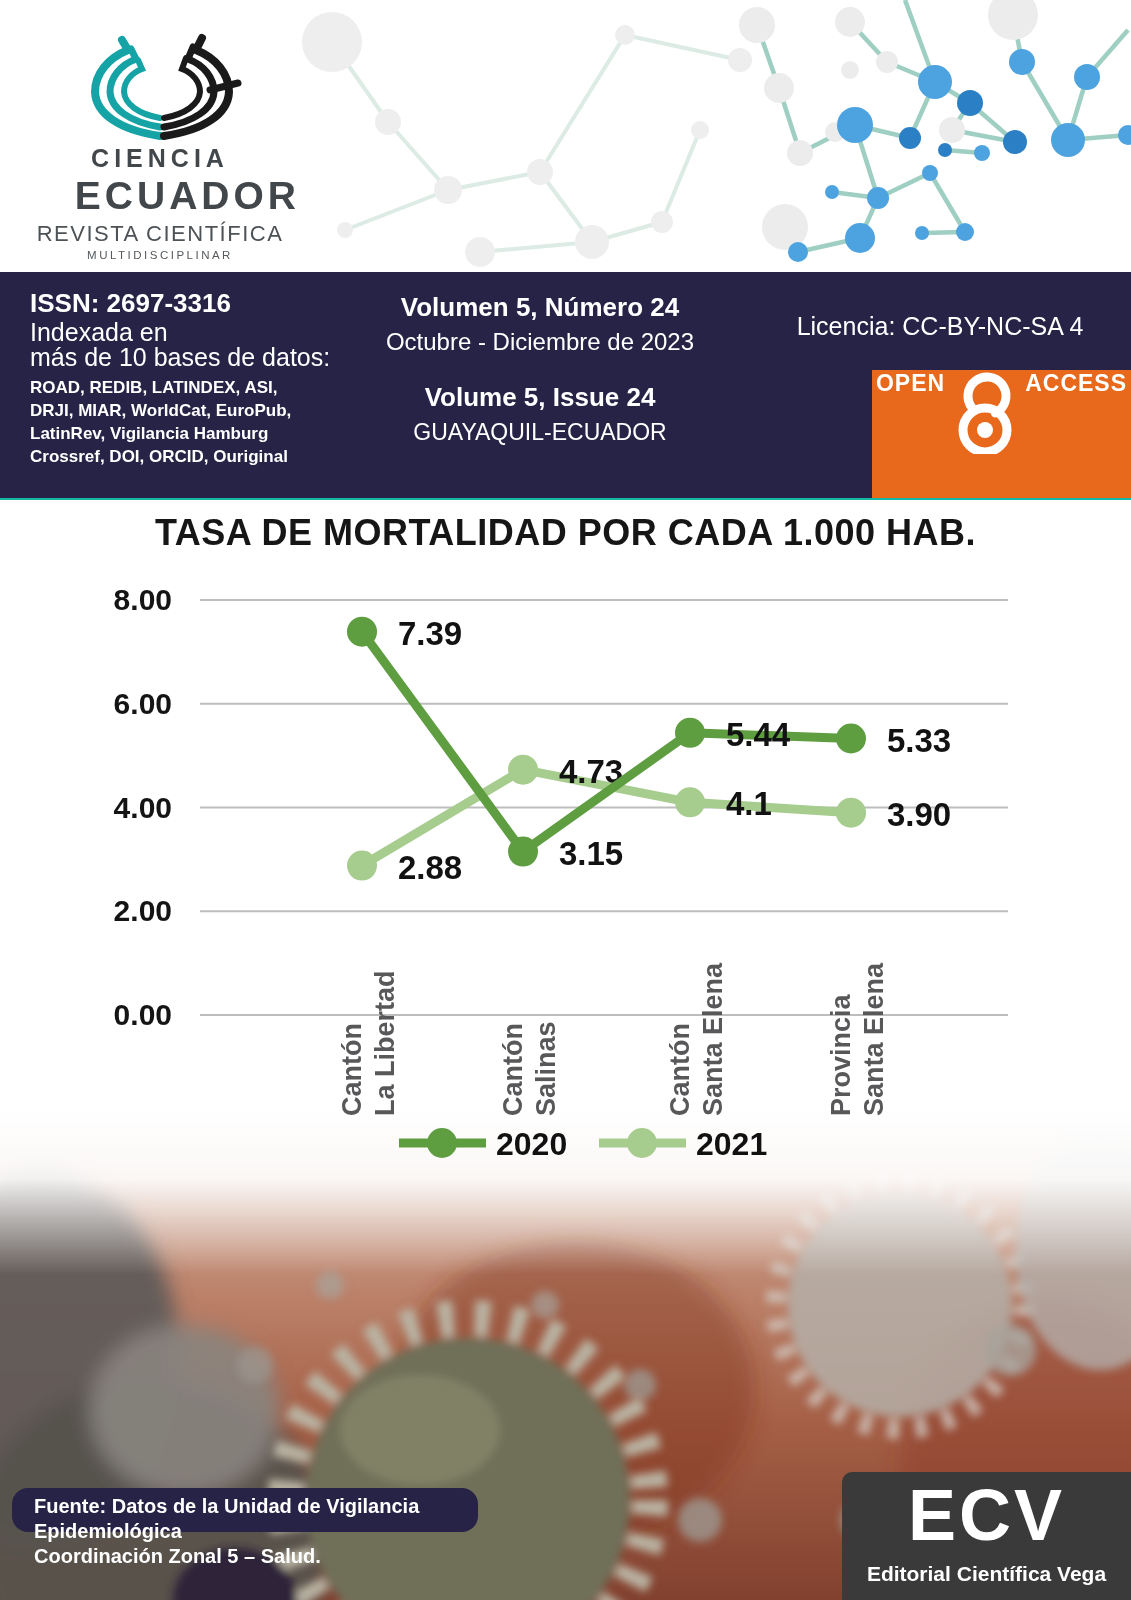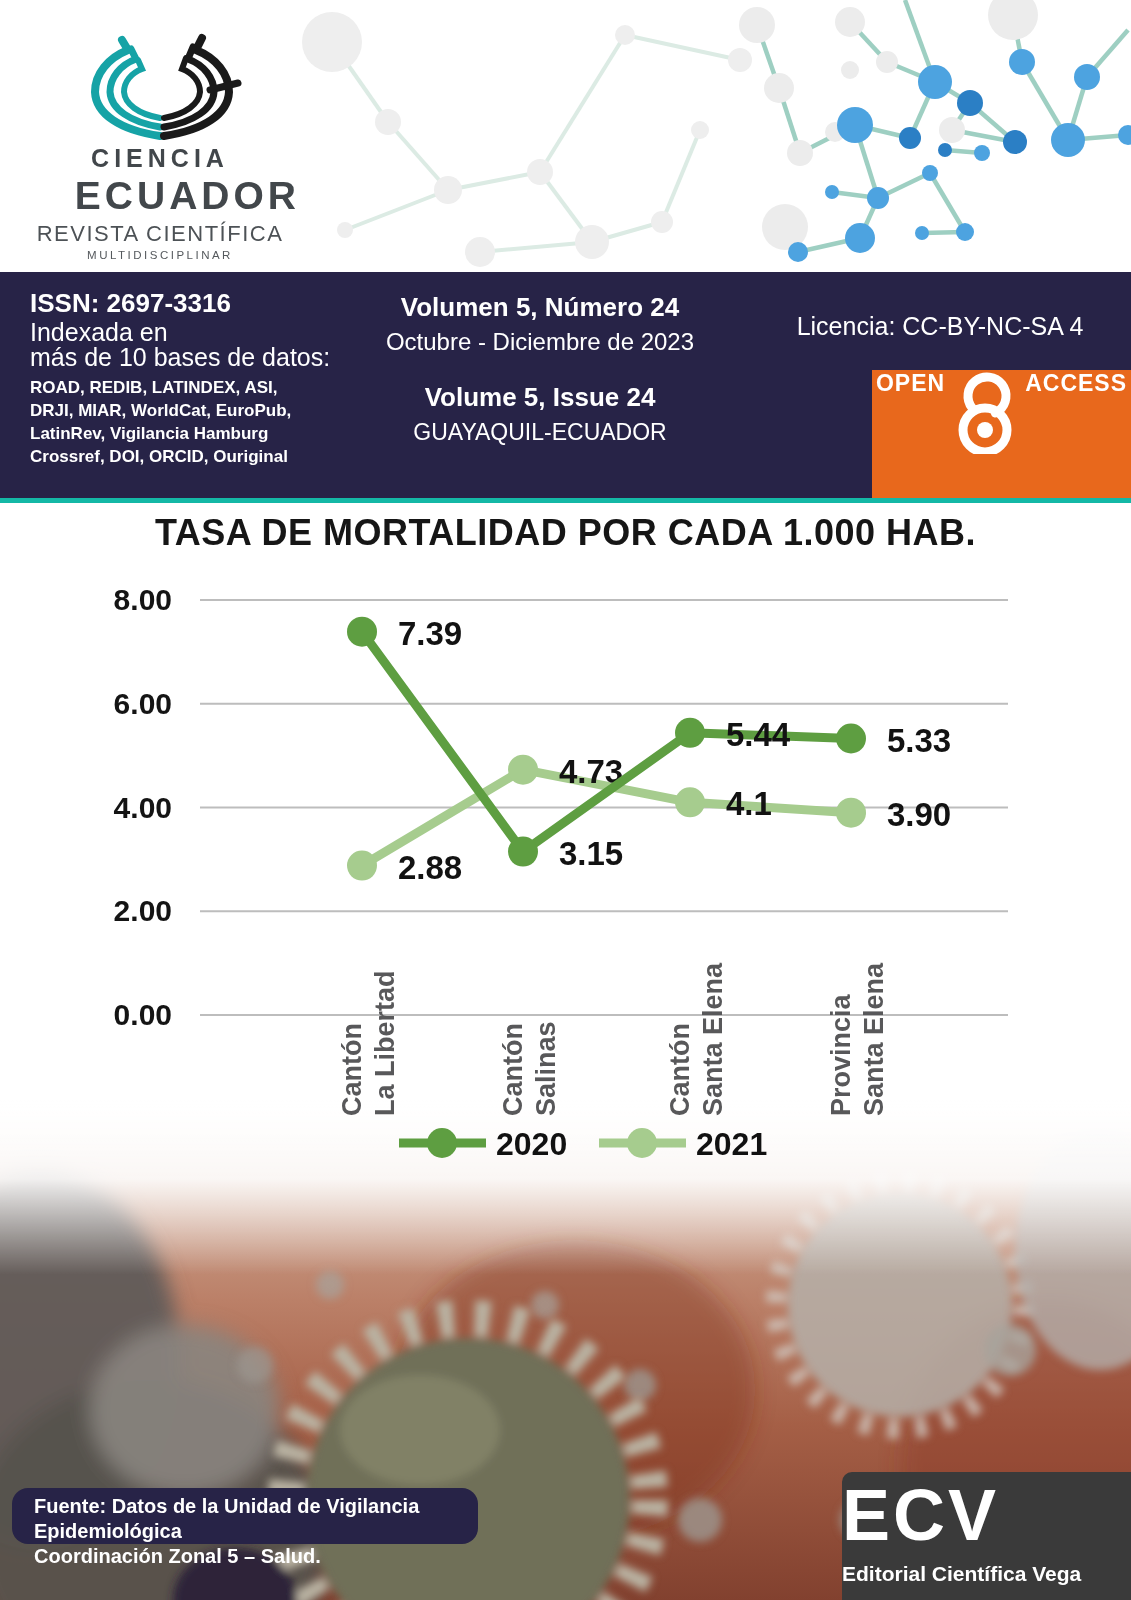--- a/index.html
+++ b/index.html
@@ -10,21 +10,21 @@
   
   .header{position:absolute;left:0;top:0;width:1131px;height:272px;background:#ffffff;}
   .logo-text{position:absolute;left:20px;top:144px;width:280px;text-align:center;color:#42474b;}
   .logo-l1{font-size:25px;font-weight:bold;letter-spacing:5px;}
   .logo-l2{font-size:39px;font-weight:bold;letter-spacing:4px;margin-top:1px;text-align:right;}
   .logo-l3{font-size:22px;letter-spacing:1.5px;margin-top:3px;color:#4d5256;}
   .logo-l4{font-size:11.5px;letter-spacing:2.5px;margin-top:2px;color:#55595d;}
 
   
   .band{position:absolute;left:0;top:272px;width:1131px;height:226px;background:#272347;color:#ffffff;
-        border-bottom:5px solid #14b8a6;}
+        border-bottom:2px solid #14b8a6;}
   .issn{position:absolute;left:30px;top:16px;font-size:26px;font-weight:bold;}
   .indexed{position:absolute;left:30px;top:48px;font-size:25px;line-height:25px;}
   .dbs{position:absolute;left:30px;top:104px;font-size:17px;font-weight:bold;line-height:23px;}
   .volcol{position:absolute;left:330px;top:20px;width:420px;text-align:center;}
   .vol-es{font-size:26px;font-weight:bold;}
   .per-es{font-size:24px;margin-top:5px;}
   .vol-en{font-size:26px;font-weight:bold;margin-top:26px;}
   .city{font-size:23px;margin-top:6px;}
   .license{position:absolute;left:770px;top:40px;width:340px;text-align:center;font-size:25px;}
   .oa-badge{position:absolute;left:872px;top:98px;width:259px;height:128px;background:#e8681c;
@@ -34,25 +34,25 @@
   
   .chart-title{position:absolute;left:0;top:512px;width:1131px;text-align:center;
                font-size:36px;font-weight:bold;color:#161616;letter-spacing:.5px;}
   #chart-svg{position:absolute;left:0;top:560px;z-index:3;}
   #chart-svg text{font-family:"Liberation Sans",sans-serif;}
 
   
   .photo{position:absolute;left:0;top:1100px;width:1131px;height:500px;z-index:1;}
 
   
-  .source-box{position:absolute;left:12px;top:1488px;width:466px;height:56px;background:#272347;
+  .source-box{position:absolute;left:12px;top:1488px;width:466px;height:44px;background:#272347;
               border-radius:16px;z-index:4;color:#fff;font-size:20px;font-weight:bold;
               line-height:25px;padding:6px 0 0 22px;box-sizing:border-box;}
   .ecv-box{position:absolute;left:842px;top:1472px;width:289px;height:128px;background:#3a3a3a;
-           z-index:4;text-align:left;color:#fff;border-radius:10px 0 0 0;}
+           z-index:4;text-align:center;color:#fff;border-radius:10px 0 0 0;}
   .ecv-abbr{font-size:72px;font-weight:bold;letter-spacing:3px;margin-top:8px;line-height:70px;}
   .ecv-name{font-size:21px;font-weight:bold;margin-top:12px;}
 </style>
 </head>
 <body>
 
 <div class="page">
 
   <div class="header">
 

